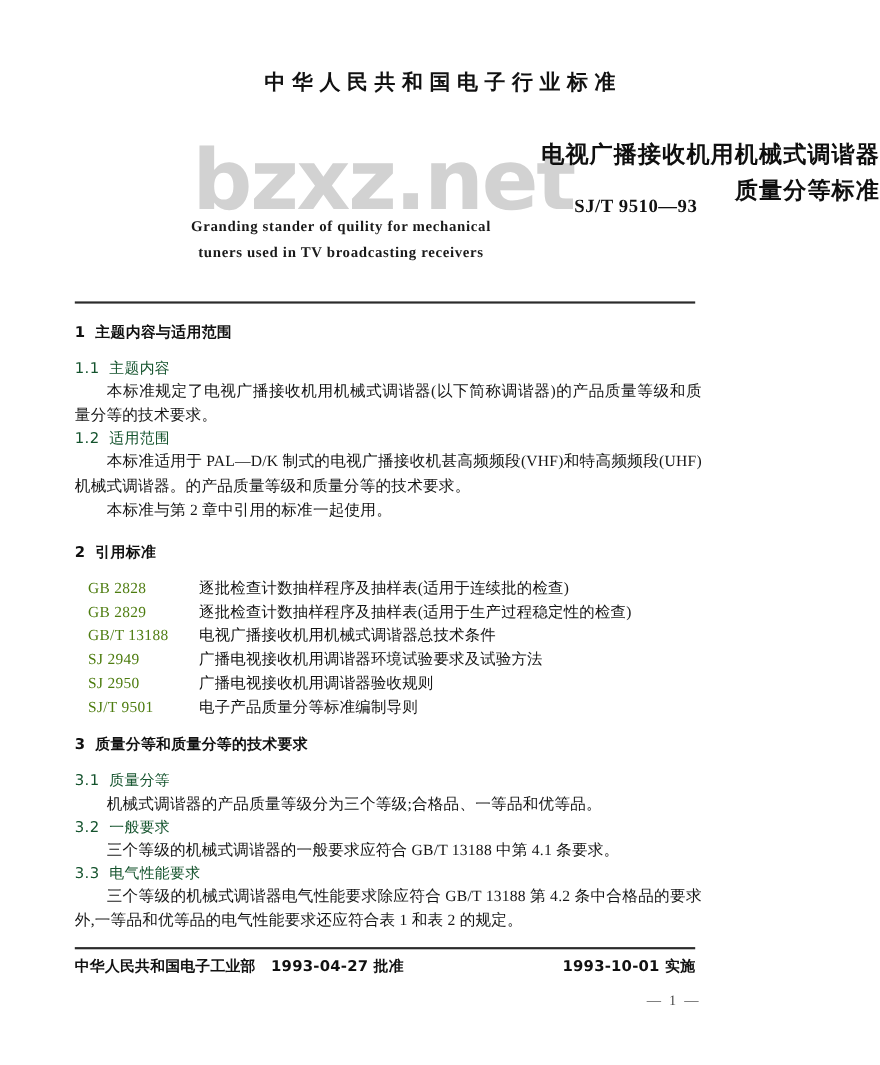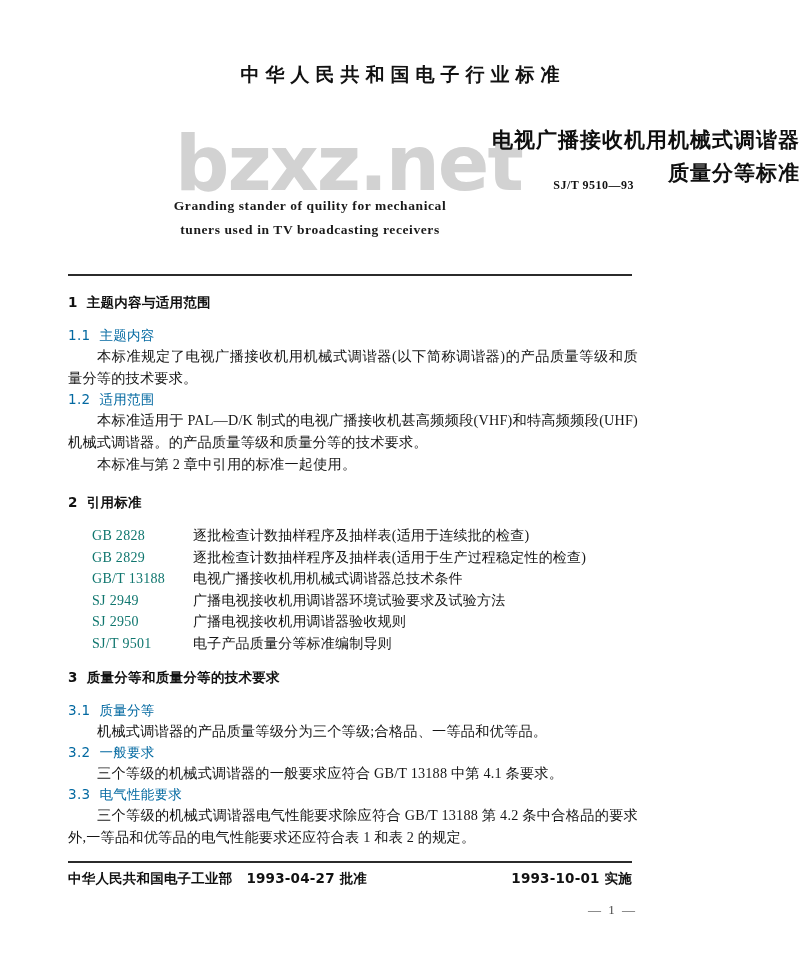--- a/index.html
+++ b/index.html
@@ -87,21 +87,21 @@
   }
 
   .std-number {
     position: absolute;
     left: 0;
     top: 178px;
     width: 634px;
     text-align: right;
     font-family: "Liberation Serif", "DejaVu Serif", serif;
     font-weight: bold;
-    font-size: 12px;
+    font-size: 17px;
     letter-spacing: 0.5px;
     color: #111;
   }
 
   .doc-subtitle {
     position: absolute;
     left: 0;
     top: 194px;
     width: 620px;
     text-align: center;
@@ -146,21 +146,21 @@
   }
   h2.sec .num { margin-right: 9px; }
 
   h3.subsec {
     margin: 0;
     font-family: "DejaVu Sans", "Liberation Sans", sans-serif;
     font-weight: normal;
     font-size: 13.5px;
     line-height: 20px;
     letter-spacing: 0.3px;
-    color: #0369a1;
+    color: #14532d;
   }
   h3.subsec .num { margin-right: 9px; }
 
   p.para {
     margin: 0;
     font-family: "Liberation Serif", "DejaVu Serif", serif;
     font-size: 14.2px;
     line-height: 22px;
     letter-spacing: 0.2px;
     text-align: justify;
@@ -177,24 +177,24 @@
     list-style: none;
   }
   .ref-row {
     display: flex;
     line-height: 21.5px;
     font-size: 14px;
   }
   .ref-code {
     width: 101px;
     flex: 0 0 101px;
-    margin-left: 24px;
+    margin-left: 12px;
     font-family: "Liberation Serif", "DejaVu Serif", serif;
     letter-spacing: 0.3px;
-    color: #0f766e;
+    color: #4d7c0f;
   }
   .ref-desc {
     flex: 1 1 auto;
     font-family: "Liberation Serif", "DejaVu Serif", serif;
     letter-spacing: 0.2px;
     color: #151515;
   }
 
   
   .footer {

